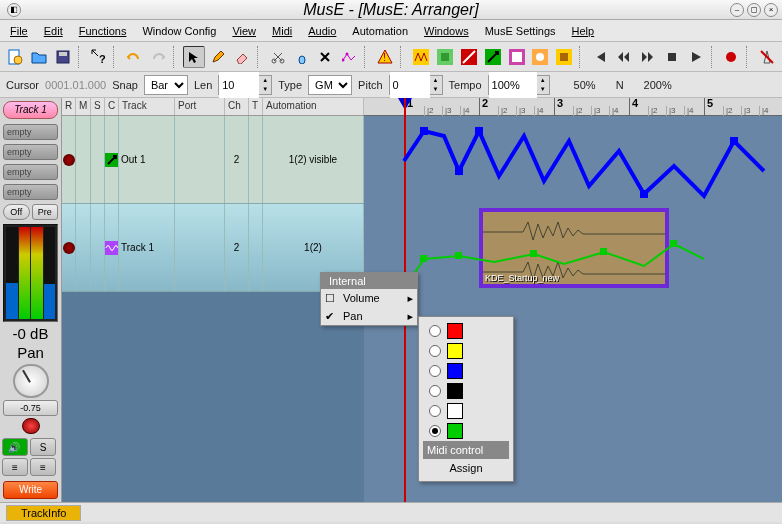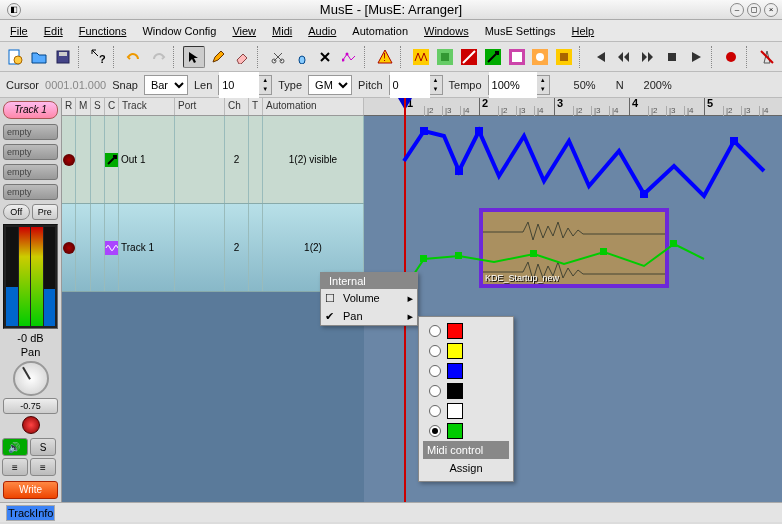--- a/index.html
+++ b/index.html
@@ -1,19 +1,19 @@
 <!DOCTYPE html>
 <html><head>
 <meta charset="utf-8">
 <style>
 * { box-sizing: border-box; margin: 0; padding: 0; font-family: sans-serif; font-size: 11px; }
 body { width: 782px; height: 524px; background: #dcdcdc; overflow: hidden; position: relative; }
 .titlebar { height: 20px; background: linear-gradient(#f8f8f8,#e0e0e0); display: flex; align-items: center; padding: 0 4px; border-bottom: 1px solid #aaa; }
 .titlebar .spacer { flex: 1; }
-.titlebar .title { position: absolute; left: 50%; transform: translateX(-50%); font-size: 13px; }
+.titlebar .title { position: absolute; left: 50%; transform: translateX(-50%); font-size: 16px; font-style: italic; }
 .win-btn { width: 14px; height: 14px; border-radius: 7px; border: 1px solid #888; margin-left: 3px; display: inline-flex; align-items: center; justify-content: center; background: #eee; font-size: 8px; }
 .menubar { height: 22px; background: #e8e8e8; display: flex; align-items: center; padding: 0 4px; gap: 4px; border-bottom: 1px solid #bbb; }
 .menubar .menu-item { padding: 2px 6px; cursor: default; }
 .menubar .menu-item u { text-decoration: underline; }
 .toolbar { height: 30px; background: #e4e4e4; display: flex; align-items: center; padding: 0 4px; gap: 2px; border-bottom: 1px solid #bbb; }
 .tb-btn { width: 22px; height: 22px; display: inline-flex; align-items: center; justify-content: center; border: 1px solid transparent; border-radius: 2px; }
 .tb-sep { width: 6px; height: 22px; border-left: 1px dotted #888; margin: 0 2px; }
 .paramsbar { height: 26px; background: #e4e4e4; display: flex; align-items: center; padding: 0 6px; gap: 6px; border-bottom: 1px solid #bbb; }
 .paramsbar .label { color: #222; }
 .paramsbar .dim { color: #888; }
@@ -26,21 +26,21 @@
 .trackinfo { width: 62px; background: #d6d6d6; border-right: 1px solid #999; display: flex; flex-direction: column; }
 .ti-header { height: 18px; margin: 3px; background: linear-gradient(#fbe,#f8a); border: 1px solid #a55; border-radius: 8px; text-align: center; font-style: italic; font-size: 10px; line-height: 16px; }
 .ti-slot { height: 16px; margin: 2px 3px; background: linear-gradient(#bbb,#999); border: 1px solid #777; border-radius: 3px; font-size: 9px; color: #444; padding-left: 3px; line-height: 14px; }
 .ti-row { display: flex; gap: 2px; margin: 2px 3px; }
 .ti-btn { flex:1; height: 16px; background: linear-gradient(#eee,#ccc); border: 1px solid #888; border-radius: 3px; font-size: 9px; text-align: center; line-height: 14px; }
 .meters { height: 108px; margin: 2px 3px; display: flex; gap: 1px; background: #222; padding: 2px; border: 1px inset #666; }
 .meter-track { flex: 1; position: relative; background: #111; }
 .meter-fill { position: absolute; bottom: 0; left: 0; right: 0; }
 .meter-fill.a { background: linear-gradient(to top, #0c0 0%, #cc0 70%, #c00 100%); height: 100%; }
 .meter-fill.b { background: #06c; height: 40%; }
-.db { text-align: center; font-size: 11px; margin: 1px 8px; }
+.db { text-align: center; font-size: 15px; margin: 1px 8px; }
 .knob { width: 36px; height: 36px; border-radius: 18px; border: 2px solid #999; background: radial-gradient(#fff,#ccc); margin: 2px auto; position: relative; }
 .knob::after { content:""; position: absolute; width: 2px; height: 14px; background: #333; left: 50%; top: 2px; transform-origin: 50% 16px; transform: translateX(-50%) rotate(-30deg); }
 .rec-circle { width: 18px; height: 18px; border-radius: 9px; background: radial-gradient(#f44,#800); border: 1px solid #400; margin: 2px auto; }
 .ti-icongrid { display: flex; flex-wrap: wrap; gap: 2px; padding: 2px; }
 .ti-icon { width: 26px; height: 18px; border: 1px solid #888; border-radius: 3px; background: linear-gradient(#ddd,#bbb); display: flex; align-items: center; justify-content: center; font-size: 10px; }
 .write-btn { margin: 3px; height: 18px; background: linear-gradient(#f84,#e40); border: 1px solid #a20; border-radius: 3px; text-align: center; line-height: 16px; color: #fff; font-size: 10px; }
 .tracklist { flex: 1; display: flex; flex-direction: column; }
 .tl-header { height: 18px; background: #e4e4e4; border-bottom: 1px solid #999; display: flex; }
 .tl-header .col { border-right: 1px solid #bbb; padding: 2px 3px; font-size: 10px; color: #333; }
 .tl-left { width: 302px; background: #c8dad0; display: flex; flex-direction: column; }
@@ -501,14 +501,14 @@
     </div>
   <div class="color-row">
       <span class="radio on"></span>
       <span class="swatch" style="background:#00cc00"></span>
     </div>
   <div class="ctx-item hover" style="padding:3px 4px">Midi control</div>
   <div class="ctx-item" style="text-align:center;padding:3px 8px">Assign</div>
 </div>
 
 <div class="statusbar">
-  <span style="border:1px solid #aaa;padding:1px 1px;background:#3b82f6">TrackInfo</span>
+  <span style="border:1px solid #aaa;padding:1px 14px;background:#eab308">TrackInfo</span>
 </div>
 
 </body></html>

